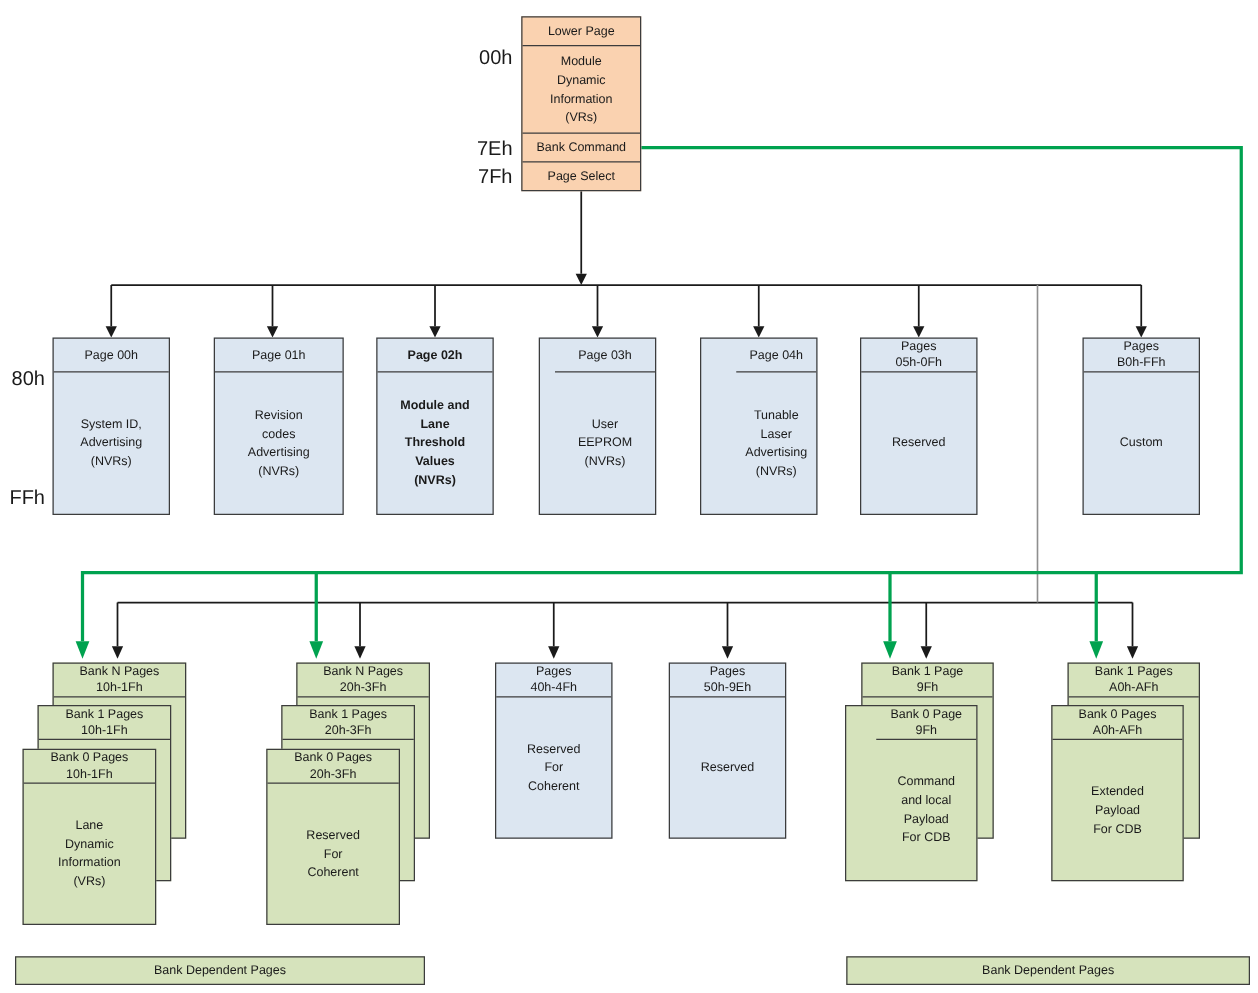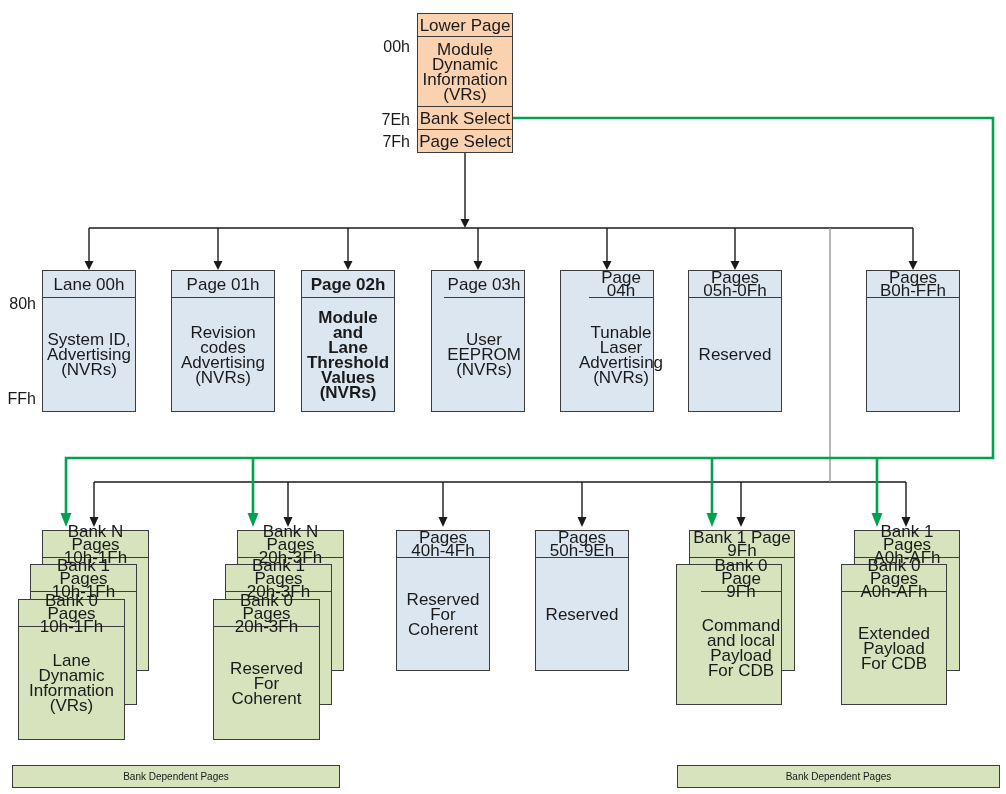--- a/index.html
+++ b/index.html
@@ -2,21 +2,21 @@
 <html><head>
 <meta charset="utf-8">
 <style>
   html,body{margin:0;padding:0;background:#ffffff;}
   #canvas{
     position:relative;width:1006px;height:794px;background:#ffffff;overflow:hidden;
     font-family:"Liberation Sans",sans-serif;color:#1a1a1a;
   }
   .box{
     position:absolute;box-sizing:border-box;border:1px solid #3c3c3c;
-    display:flex;flex-direction:column;text-align:center;font-size:17px;line-height:13px;
+    display:flex;flex-direction:column;text-align:center;font-size:10px;line-height:13px;
   }
   .peach{background:#FAD2B0;}
   .blue{background:#DCE6F1;}
   .green{background:#D6E3BC;}
   .hd{
     box-sizing:border-box;height:27px;border-bottom:1px solid #3c3c3c;
     display:flex;align-items:center;justify-content:center;white-space:pre-line;flex:0 0 auto;
   }
   .bd{
     flex:1 1 auto;display:flex;align-items:center;justify-content:center;
@@ -94,32 +94,32 @@
       <polygon points="871.5,513 882.5,513 877,527"></polygon>
     </g>
   </svg>
 
   <div class="box peach" style="left:417px;top:13px;width:96px;height:140px;">
     <div class="hd hd-top">Lower Page</div>
     <div class="bd">Module
 Dynamic
 Information
 (VRs)</div>
-    <div class="row">Bank Select</div>
+    <div class="row">Bank Command</div>
     <div class="row">Page Select</div>
   </div>
   <div class="addr" style="left:378px;top:40px;">00h</div>
   <div class="addr" style="left:378px;top:113px;">7Eh</div>
   <div class="addr" style="left:378px;top:135px;">7Fh</div>
 
   <div class="addr" style="left:4px;top:297px;">80h</div>
   <div class="addr" style="left:4px;top:392px;">FFh</div>
 
   <div class="box blue" style="left:42px;top:270px;width:94px;height:142px;">
-    <div class="hd">Lane 00h</div>
+    <div class="hd">Page 00h</div>
     <div class="bd">System ID,
 Advertising
 (NVRs)</div>
   </div>
   <div class="box blue" style="left:171px;top:270px;width:104px;height:142px;">
     <div class="hd">Page 01h</div>
     <div class="bd">Revision
 codes
 Advertising
 (NVRs)</div>
@@ -146,20 +146,21 @@
 (NVRs)</div>
   </div>
   <div class="box blue" style="left:688px;top:270px;width:94px;height:142px;">
     <div class="hd">Pages
 05h-0Fh</div>
     <div class="bd">Reserved</div>
   </div>
   <div class="box blue" style="left:866px;top:270px;width:94px;height:142px;">
     <div class="hd">Pages
 B0h-FFh</div>
+    <div class="bd">Custom</div>
   </div>
 
   <div class="box green" style="left:42px;top:530px;width:107px;height:141px;">
     <div class="hd">Bank N Pages
 10h-1Fh</div>
     <div class="bd"></div>
   </div>
   <div class="box green" style="left:30px;top:564px;width:107px;height:141px;">
     <div class="hd">Bank 1 Pages
 10h-1Fh</div>

